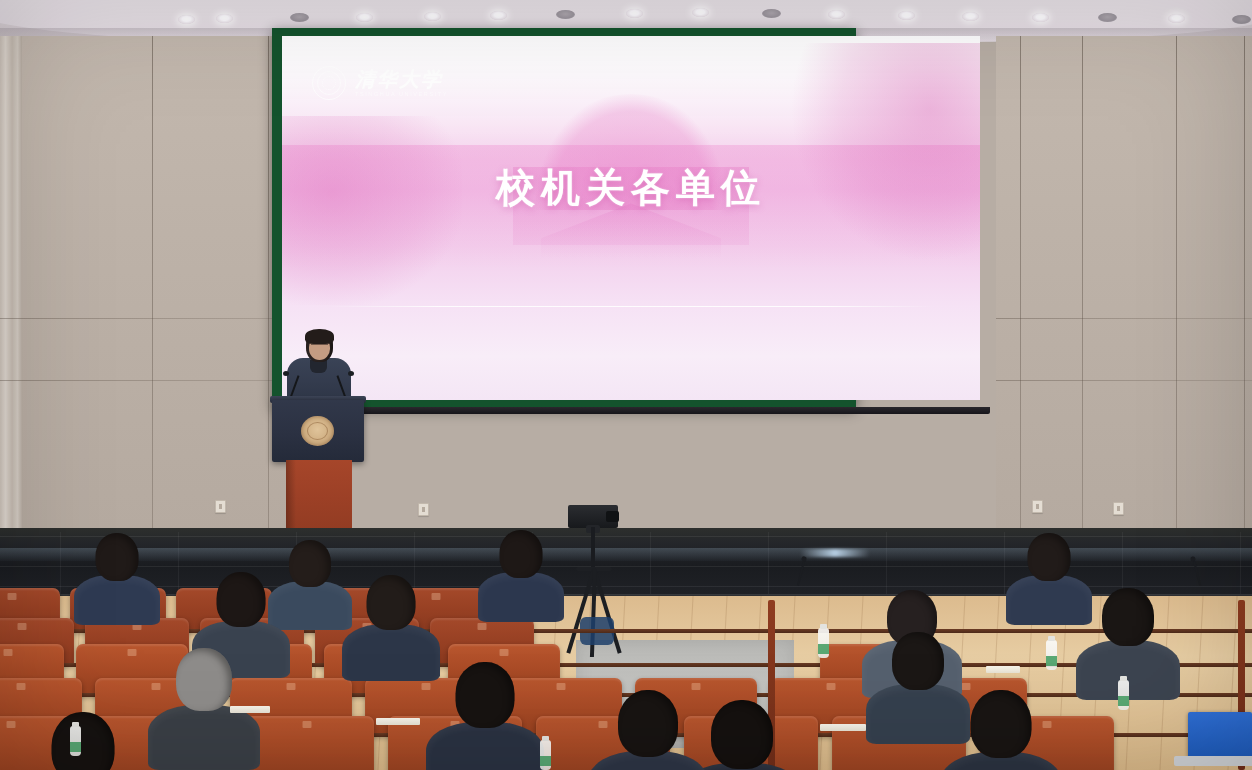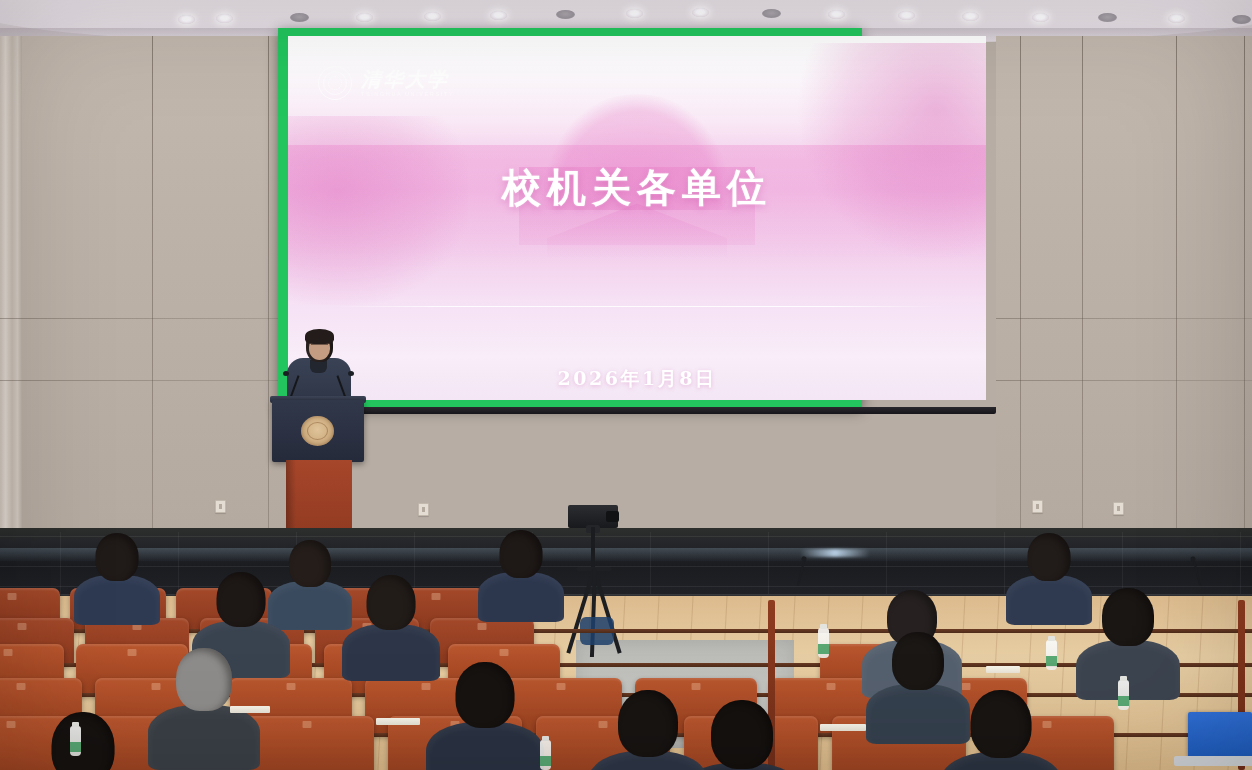--- a/index.html
+++ b/index.html
@@ -38,22 +38,22 @@
   .seam-h { position:absolute; height:1px;
             background:linear-gradient(90deg,rgba(90,78,68,.40),rgba(90,78,68,.18)); }
 
   .outlet { position:absolute; width:11px; height:13px; border-radius:1px;
             background:#e4ddd3; border:1px solid #c2b8ac;
             box-shadow:0 1px 1px rgba(0,0,0,.15); }
   .outlet i { display:block; width:3px; height:5px; margin:3px auto 0;
               background:#b5aa9e; }
 
   
-  .screen-frame { position:absolute; left:278px; top:28px; width:584px; height:380px;
-                  background:#22c55e; box-shadow:0 3px 12px rgba(0,0,0,.45); }
+  .screen-frame { position:absolute; left:272px; top:28px; width:584px; height:380px;
+                  background:#14532d; box-shadow:0 3px 12px rgba(0,0,0,.45); }
   .screen-frame::after { content:""; position:absolute; left:0; bottom:-6px;
                   width:718px; height:7px;
                   background:linear-gradient(180deg,#2a282d,#16151a); border-radius:0 0 2px 2px; }
   .screen { position:absolute; left:10px; top:8px; width:698px; height:364px;
             overflow:hidden;
             background:
               linear-gradient(180deg,
                  #fdfbff 0%, #fbf3fb 10%,
                  #f6dcf0 26%, #f2c4e8 42%,
                  #f3cfec 58%, #f6e2f5 74%,
@@ -290,21 +290,20 @@
           <div class="logo-cn">清华大学</div>
           <div class="logo-en">Tsinghua University</div>
         </div>
       </div>
 
       <div class="slide-title">
         <div class="ln ln1">校机关各单位</div>
       </div>
 
       <div class="slide-rule"></div>
-      <div class="slide-date">2026年1月8日</div>
     </div>
   </div>
 
   <div class="podium-wrap">
     <div class="speaker-body"></div>
     <div class="speaker-collar"></div>
     <div class="speaker-head"></div>
     <div class="speaker-face"></div>
     <div class="speaker-hair"></div>
     <div class="speaker-glasses"></div>

